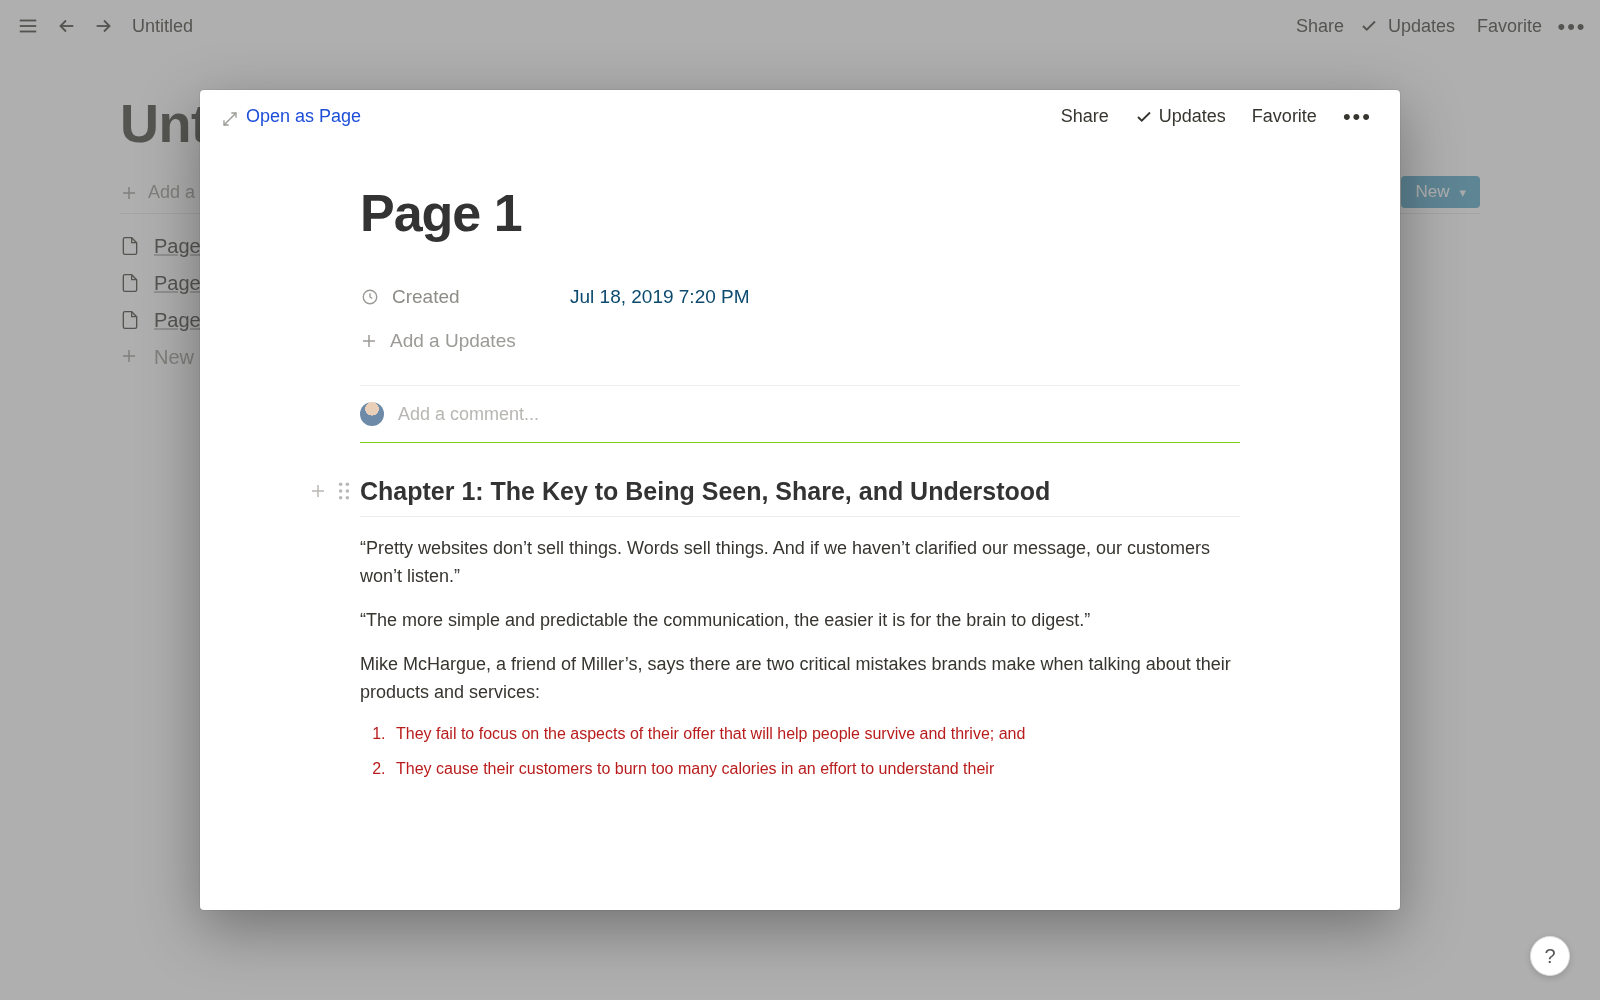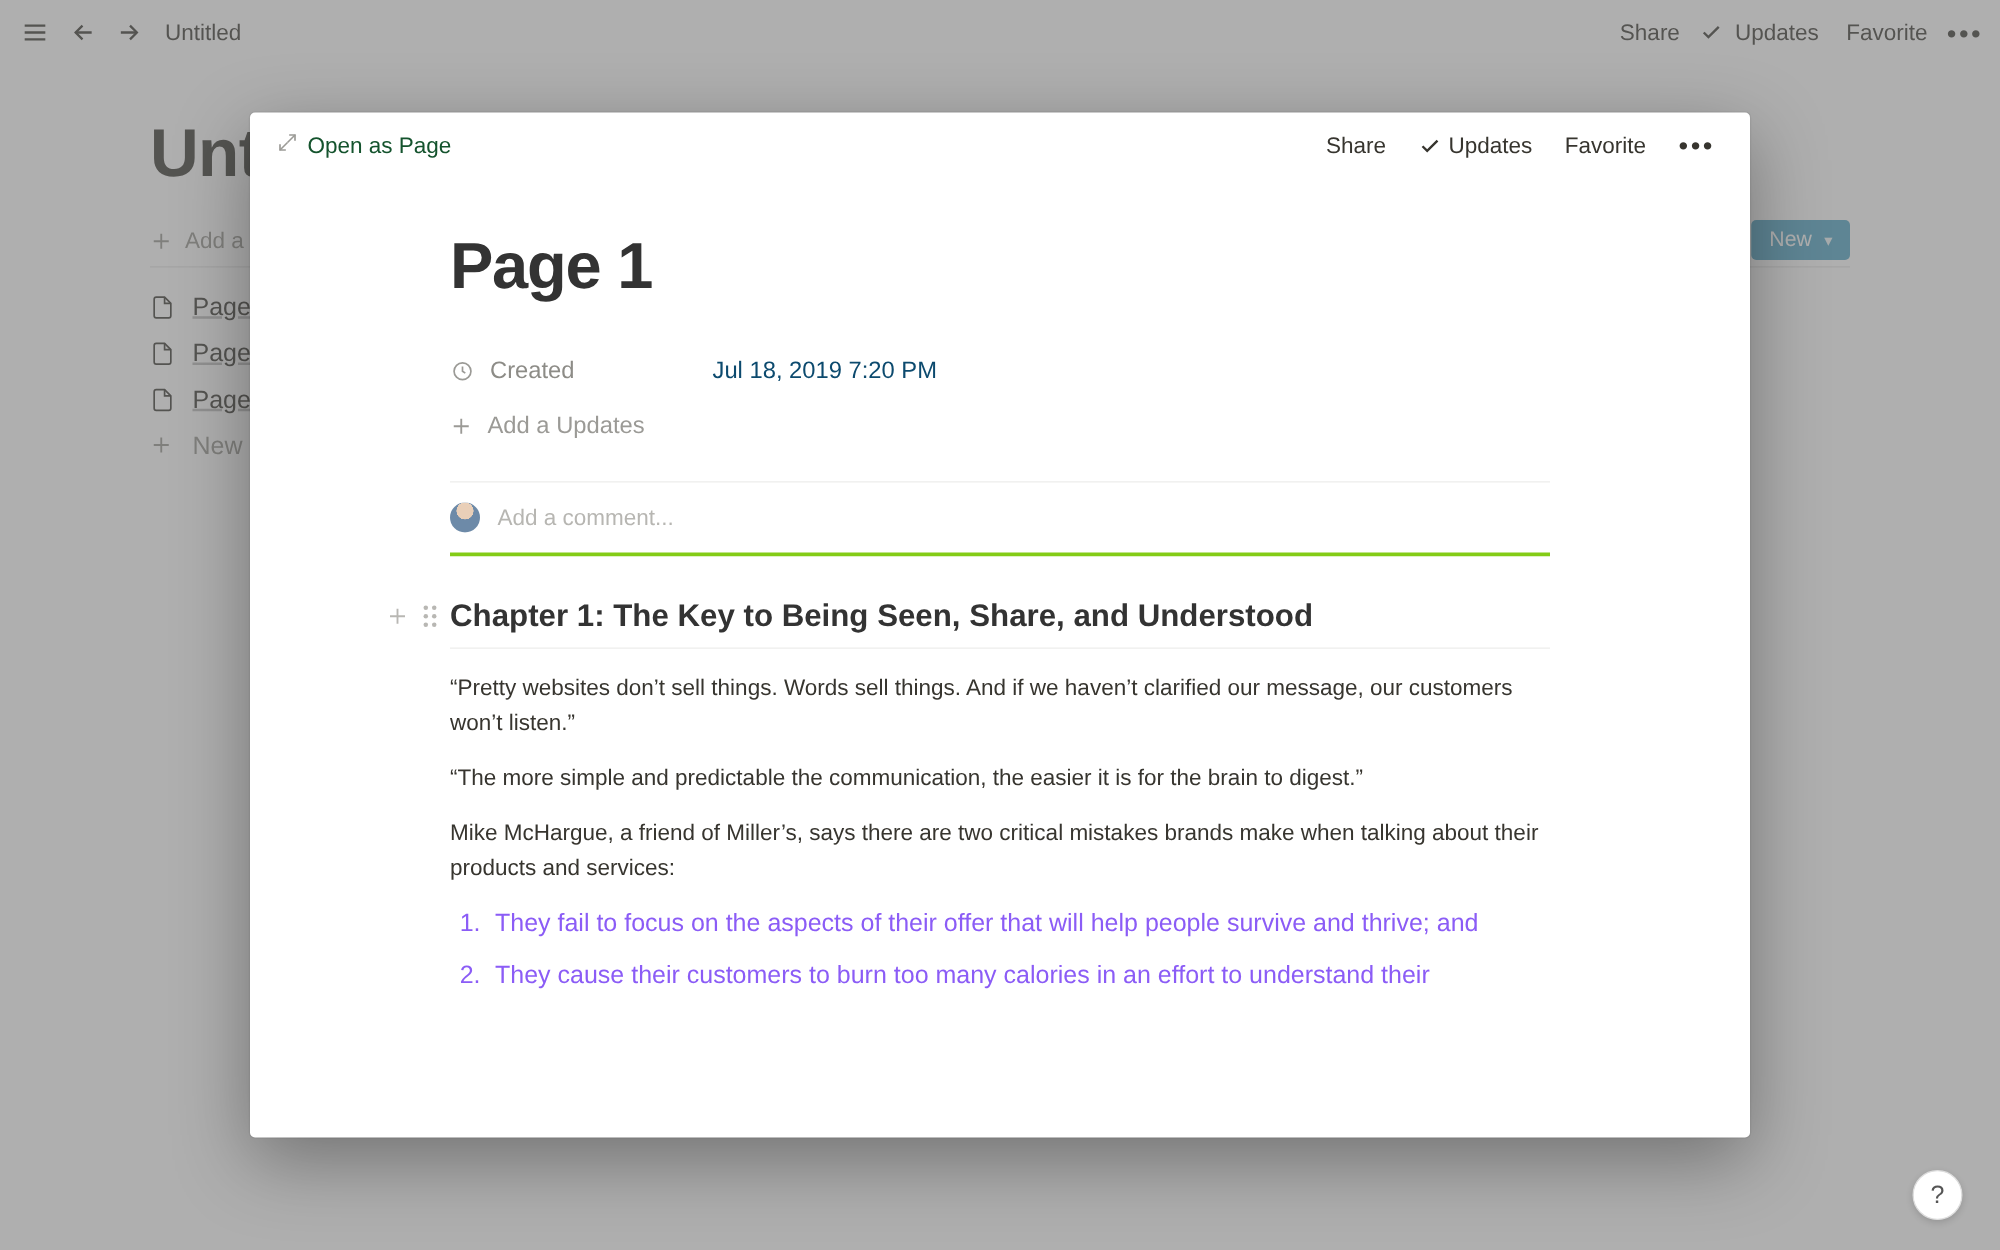--- a/index.html
+++ b/index.html
@@ -97,22 +97,22 @@
     overflow:hidden;
     display:flex; flex-direction:column;
   }
   .modal-top {
     display:flex; align-items:center;
     padding: 12px 22px;
     gap:14px;
     font-size:18px;
   }
   .modal-top .openas {
-    display:flex; align-items:flex-start; gap:8px;
-    color:#14532d; cursor:pointer;
+    display:flex; align-items:flex-end; gap:8px;
+    color:#1d4ed8; cursor:pointer;
   }
   .modal-top .spacer{flex:1;}
   .modal-top .act { cursor:pointer; padding:4px 6px; color:#37352f; }
   .dots { font-size:22px; letter-spacing:2px; line-height:0.5; }
 
   .modal-body {
     padding: 40px 160px 0 160px;
     overflow:hidden;
     flex:1;
   }
@@ -141,21 +141,21 @@
   }
   .prop-key .pi { width:20px; height:20px; display:inline-flex; align-items:center; justify-content:center;}
   .prop-val { color:#0c4a6e; }
   .prop-val.empty { color:#b7b6b2; }
   .add-prop { color:#9b9a96; cursor:pointer; display:flex; align-items:center; gap:12px;}
   .hr { height:1px; background:#ededec; margin:6px 0 0 0;}
 
   .comment-row {
     display:flex; align-items:center; gap:14px;
     padding:16px 0;
-    border-bottom:3px solid #84cc16;
+    border-bottom:1px solid #84cc16;
   }
   .avatar {
     width:24px; height:24px; border-radius:50%;
     background: radial-gradient(circle at 50% 28%, #e9cfb8 0 32%, transparent 33%),
                 linear-gradient(#6d8aa8,#6d8aa8);
     background-color:#6d8aa8;
     position:relative;
   }
   .comment-ph { color:#b7b6b2; font-size:18px;}
 
@@ -172,21 +172,21 @@
   .block-handles{
     position:absolute;
     left:-52px; top:4px;
     display:flex; gap:6px;
     color:#b8b7b3;
   }
   .handle{width:20px;height:20px;display:inline-flex;align-items:center;justify-content:center;cursor:grab;}
   .divider { height:1px; background:#ededec; margin:10px 0 18px 0;}
 
   .para { font-size:18px; line-height:1.55; color:#37352f; margin-bottom:16px;}
-  ol.para-list { font-size:20px; line-height:1.55; color:#8b5cf6; padding-left:30px;}
+  ol.para-list { font-size:16px; line-height:1.55; color:#b91c1c; padding-left:30px;}
   ol.para-list li { padding-left:6px; margin-bottom:10px;}
 
   
   .help {
     position:absolute;
     right:30px; bottom:24px;
     width:40px;height:40px;border-radius:50%;
     background:#fff;
     border:1px solid #ddd;
     box-shadow:0 2px 6px rgba(0,0,0,.15);

